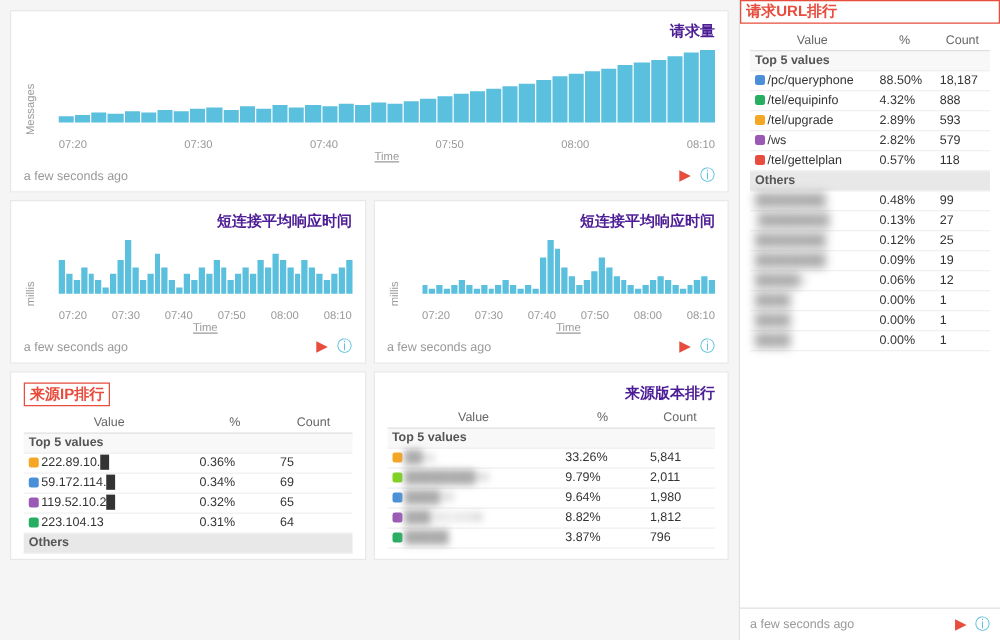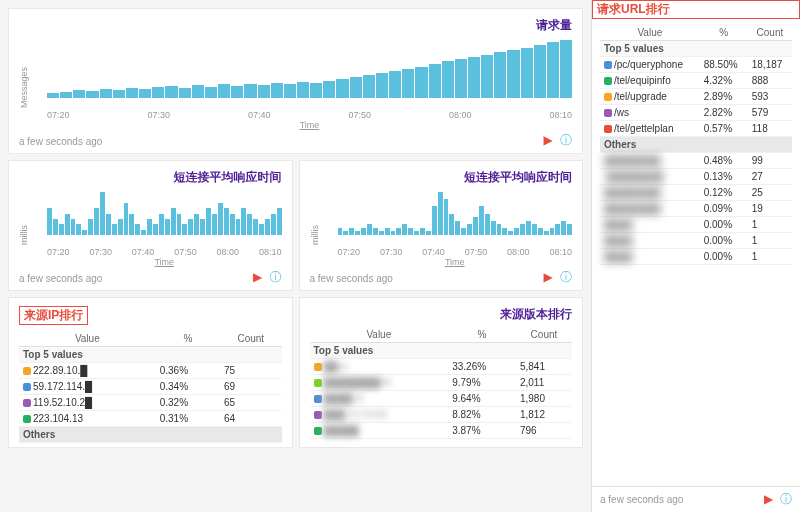--- a/index.html
+++ b/index.html
@@ -593,20 +593,25 @@
             <td><span style="filter:blur(4px);color:#aaa">████████</span></td>
             <td>0.12%</td>
             <td>25</td>
           </tr>
           <tr>
             <td><span style="filter:blur(4px);color:#aaa">████████</span></td>
             <td>0.09%</td>
             <td>19</td>
           </tr>
           <tr>
+            <td><span style="filter:blur(4px);color:#aaa">█████e</span></td>
+            <td>0.06%</td>
+            <td>12</td>
+          </tr>
+          <tr>
             <td><span style="filter:blur(4px);color:#aaa">████</span></td>
             <td>0.00%</td>
             <td>1</td>
           </tr>
           <tr>
             <td><span style="filter:blur(4px);color:#aaa">████</span></td>
             <td>0.00%</td>
             <td>1</td>
           </tr>
           <tr>

